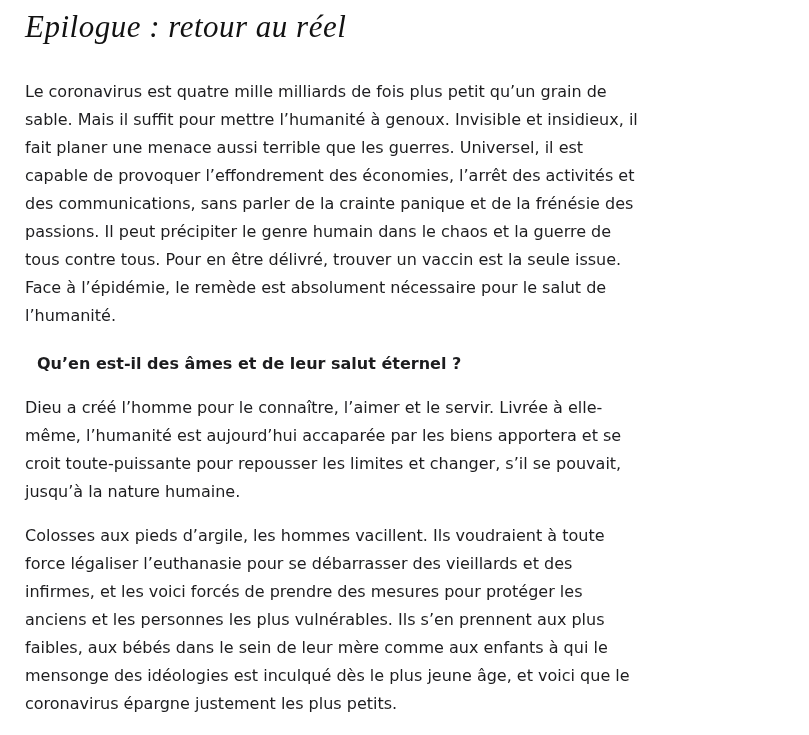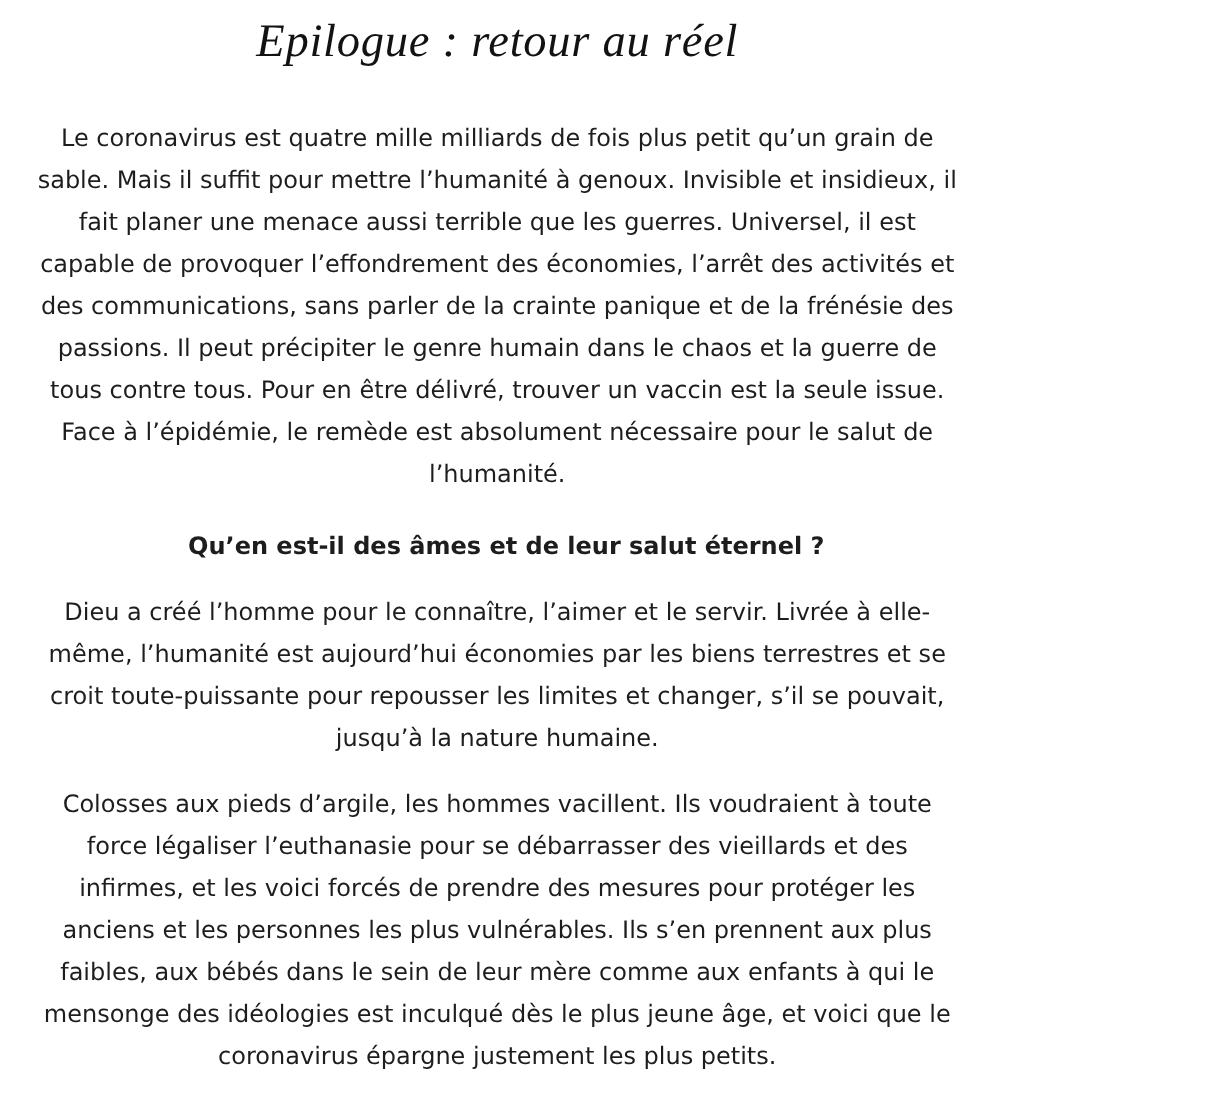--- a/index.html
+++ b/index.html
@@ -11,21 +11,20 @@
   .page {
     position: relative;
     width: 663px;
     height: 735px;
     box-sizing: border-box;
     background: #ffffff;
     overflow: hidden;
     padding: 0 25px;
     color: #1d1d1f;
     font-family: "DejaVu Sans", "Liberation Sans", sans-serif;
-    text-align: center;
   }
   .page-title {
     font-family: "Liberation Serif", "DejaVu Serif", serif;
     font-style: italic;
     font-weight: 400;
     font-size: 31px;
     line-height: 38px;
     letter-spacing: 0.5px;
     color: #121212;
     margin: 8px 0 32px 0;
@@ -52,18 +51,18 @@
 <body>
 
 <main class="page">
   <h1 class="page-title">Epilogue : retour au réel</h1>
 
   <section class="content">
     <p>Le coronavirus est quatre mille milliards de fois plus petit qu’un grain de sable. Mais il suffit pour mettre l’humanité à genoux. Invisible et insidieux, il fait planer une menace aussi terrible que les guerres. Universel, il est capable de provoquer l’effondrement des économies, l’arrêt des activités et des communications, sans parler de la crainte panique et de la frénésie des passions. Il peut précipiter le genre humain dans le chaos et la guerre de tous contre tous. Pour en être délivré, trouver un vaccin est la seule issue. Face à l’épidémie, le remède est absolument nécessaire pour le salut de l’humanité.</p>
 
     <h2 class="section-heading">Qu’en est-il des âmes et de leur salut éternel ?</h2>
 
-    <p>Dieu a créé l’homme pour le connaître, l’aimer et le servir. Livrée à elle-même, l’humanité est aujourd’hui économies par les biens terrestres et se croit toute-puissante pour repousser les limites et changer, s’il se pouvait, jusqu’à la nature humaine.</p>
+    <p>Dieu a créé l’homme pour le connaître, l’aimer et le servir. Livrée à elle-même, l’humanité est aujourd’hui accaparée par les biens apportera et se croit toute-puissante pour repousser les limites et changer, s’il se pouvait, jusqu’à la nature humaine.</p>
 
     <p>Colosses aux pieds d’argile, les hommes vacillent. Ils voudraient à toute force légaliser l’euthanasie pour se débarrasser des vieillards et des infirmes, et les voici forcés de prendre des mesures pour protéger les anciens et les personnes les plus vulnérables. Ils s’en prennent aux plus faibles, aux bébés dans le sein de leur mère comme aux enfants à qui le mensonge des idéologies est inculqué dès le plus jeune âge, et voici que le coronavirus épargne justement les plus petits.</p>
 
   </section>
 </main>
 
 </body></html>

